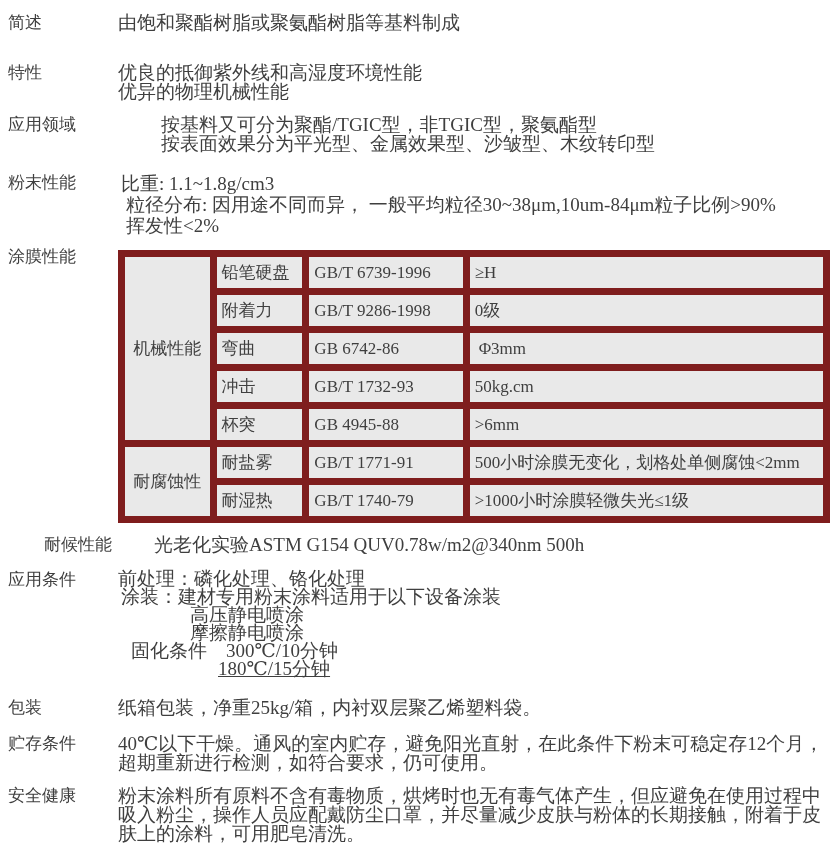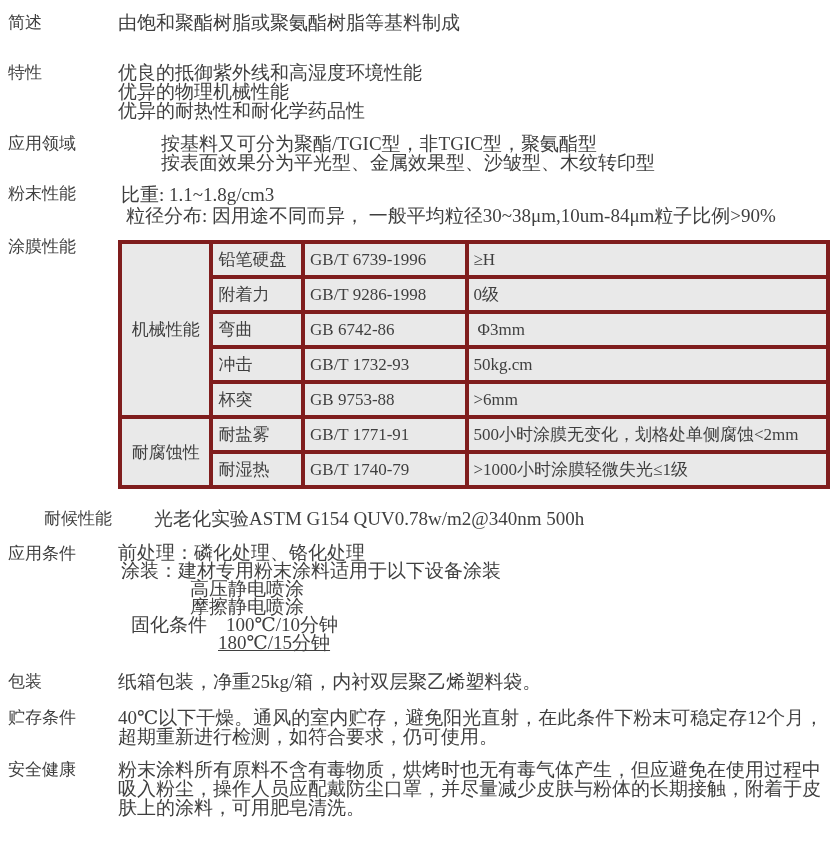--- a/index.html
+++ b/index.html
@@ -9,43 +9,43 @@
     color:#3f3f3f; overflow:hidden;
   }
   .doc { padding-top:13px; width:830px; }
   .sec { display:flex; align-items:flex-start; padding-left:8px; }
   .sec-label { width:110px; flex:0 0 110px; font-size:17px; line-height:19px; white-space:nowrap; }
   .sec-content { flex:1 1 auto; min-width:0; }
   .line { font-size:19px; line-height:19px; white-space:nowrap; }
   
   .sec-features { margin-top:31px; }
   .sec-applications { margin-top:14px;gap:43px; }
-  .sec-powder { margin-top:12px; }
+  .sec-powder { margin-top:20px; }
   .sec-powder .line { line-height:21px; }
   .sec-powder .line.ind-sm { padding-left:8px; }
   .sec-film { margin-top:11px; }
-  .sec-weathering { margin-top:20px;padding-left:44px; }
+  .sec-weathering { margin-top:12px;padding-left:44px; }
   .sec-conditions { margin-top:16px; }
   .sec-conditions .line { line-height:18px; }
   .sec-packaging { margin-top:20px; }
   .sec-storage { margin-top:17px; }
   .sec-safety { margin-top:14px; }
   .ind-a { padding-left:3px; }
   .ind-b { padding-left:72px; }
   .ind-c { padding-left:13px; }
   .ind-d { padding-left:100px;text-decoration:underline; }
   
   .perf-table {
     border-collapse:collapse;
     background:#e9e9e9;
     border:2px solid #636363;
     margin-top:3px;
   }
   .perf-table td {
-    border:4px solid #7f1d1d;
+    border:7px solid #7f1d1d;
     font-size:17px;
     height:31px;
     padding:0 5px;
     white-space:nowrap;
     vertical-align:middle;
   }
   .perf-table td.cat  { width:92px;  text-align:center; padding:0 2px; }
   .perf-table td.test { width:83px;  text-align:left; }
   .perf-table td.std  { width:168px; text-align:left; }
   .perf-table td.val  { width:356px; text-align:left; }
@@ -61,37 +61,37 @@
     <div class="sec-content">
       <div class="line">由饱和聚酯树脂或聚氨酯树脂等基料制成</div>
     </div>
   </div>
 
   <div class="sec sec-features">
     <div class="sec-label">特性</div>
     <div class="sec-content">
       <div class="line">优良的抵御紫外线和高湿度环境性能</div>
       <div class="line">优异的物理机械性能</div>
-      <div class="line">优异的耐热性和耐化学药品性</div>
     </div>
   </div>
 
   <div class="sec sec-applications">
     <div class="sec-label">应用领域</div>
     <div class="sec-content">
       <div class="line">按基料又可分为聚酯/TGIC型，非TGIC型，聚氨酯型</div>
       <div class="line">按表面效果分为平光型、金属效果型、沙皱型、木纹转印型</div>
     </div>
   </div>
 
   <div class="sec sec-powder">
     <div class="sec-label">粉末性能</div>
     <div class="sec-content">
       <div class="line ind-a">比重: 1.1~1.8g/cm3</div>
       <div class="line ind-sm">粒径分布: 因用途不同而异， 一般平均粒径30~38μm,10um-84μm粒子比例&gt;90%</div>
+      <div class="line ind-sm">挥发性&lt;2%</div>
     </div>
   </div>
 
   <div class="sec sec-film">
     <div class="sec-label">涂膜性能</div>
     <div class="sec-content">
       <table class="perf-table">
         <tbody>
           <tr>
             <td class="cat" rowspan="5">机械性能</td>
@@ -109,21 +109,21 @@
             <td class="std">GB 6742-86</td>
             <td class="val val-ind">Φ3mm</td>
           </tr>
           <tr>
             <td class="test">冲击</td>
             <td class="std">GB/T 1732-93</td>
             <td class="val">50kg.cm</td>
           </tr>
           <tr>
             <td class="test">杯突</td>
-            <td class="std">GB 9753-88</td>
+            <td class="std">GB 4945-88</td>
             <td class="val">&gt;6mm</td>
           </tr>
           <tr>
             <td class="cat" rowspan="2">耐腐蚀性</td>
             <td class="test">耐盐雾</td>
             <td class="std">GB/T 1771-91</td>
             <td class="val">500小时涂膜无变化，划格处单侧腐蚀&lt;2mm</td>
           </tr>
           <tr>
             <td class="test">耐湿热</td>
@@ -142,21 +142,21 @@
     </div>
   </div>
 
   <div class="sec sec-conditions">
     <div class="sec-label">应用条件</div>
     <div class="sec-content">
       <div class="line">前处理：磷化处理、铬化处理</div>
       <div class="line ind-a">涂装：建材专用粉末涂料适用于以下设备涂装</div>
       <div class="line ind-b">高压静电喷涂</div>
       <div class="line ind-b">摩擦静电喷涂</div>
-      <div class="line ind-c">固化条件　100℃/10分钟</div>
+      <div class="line ind-c">固化条件　300℃/10分钟</div>
       <div class="line ind-d">180℃/15分钟</div>
     </div>
   </div>
 
   <div class="sec sec-packaging">
     <div class="sec-label">包装</div>
     <div class="sec-content">
       <div class="line">纸箱包装，净重25kg/箱，内衬双层聚乙烯塑料袋。</div>
     </div>
   </div>

